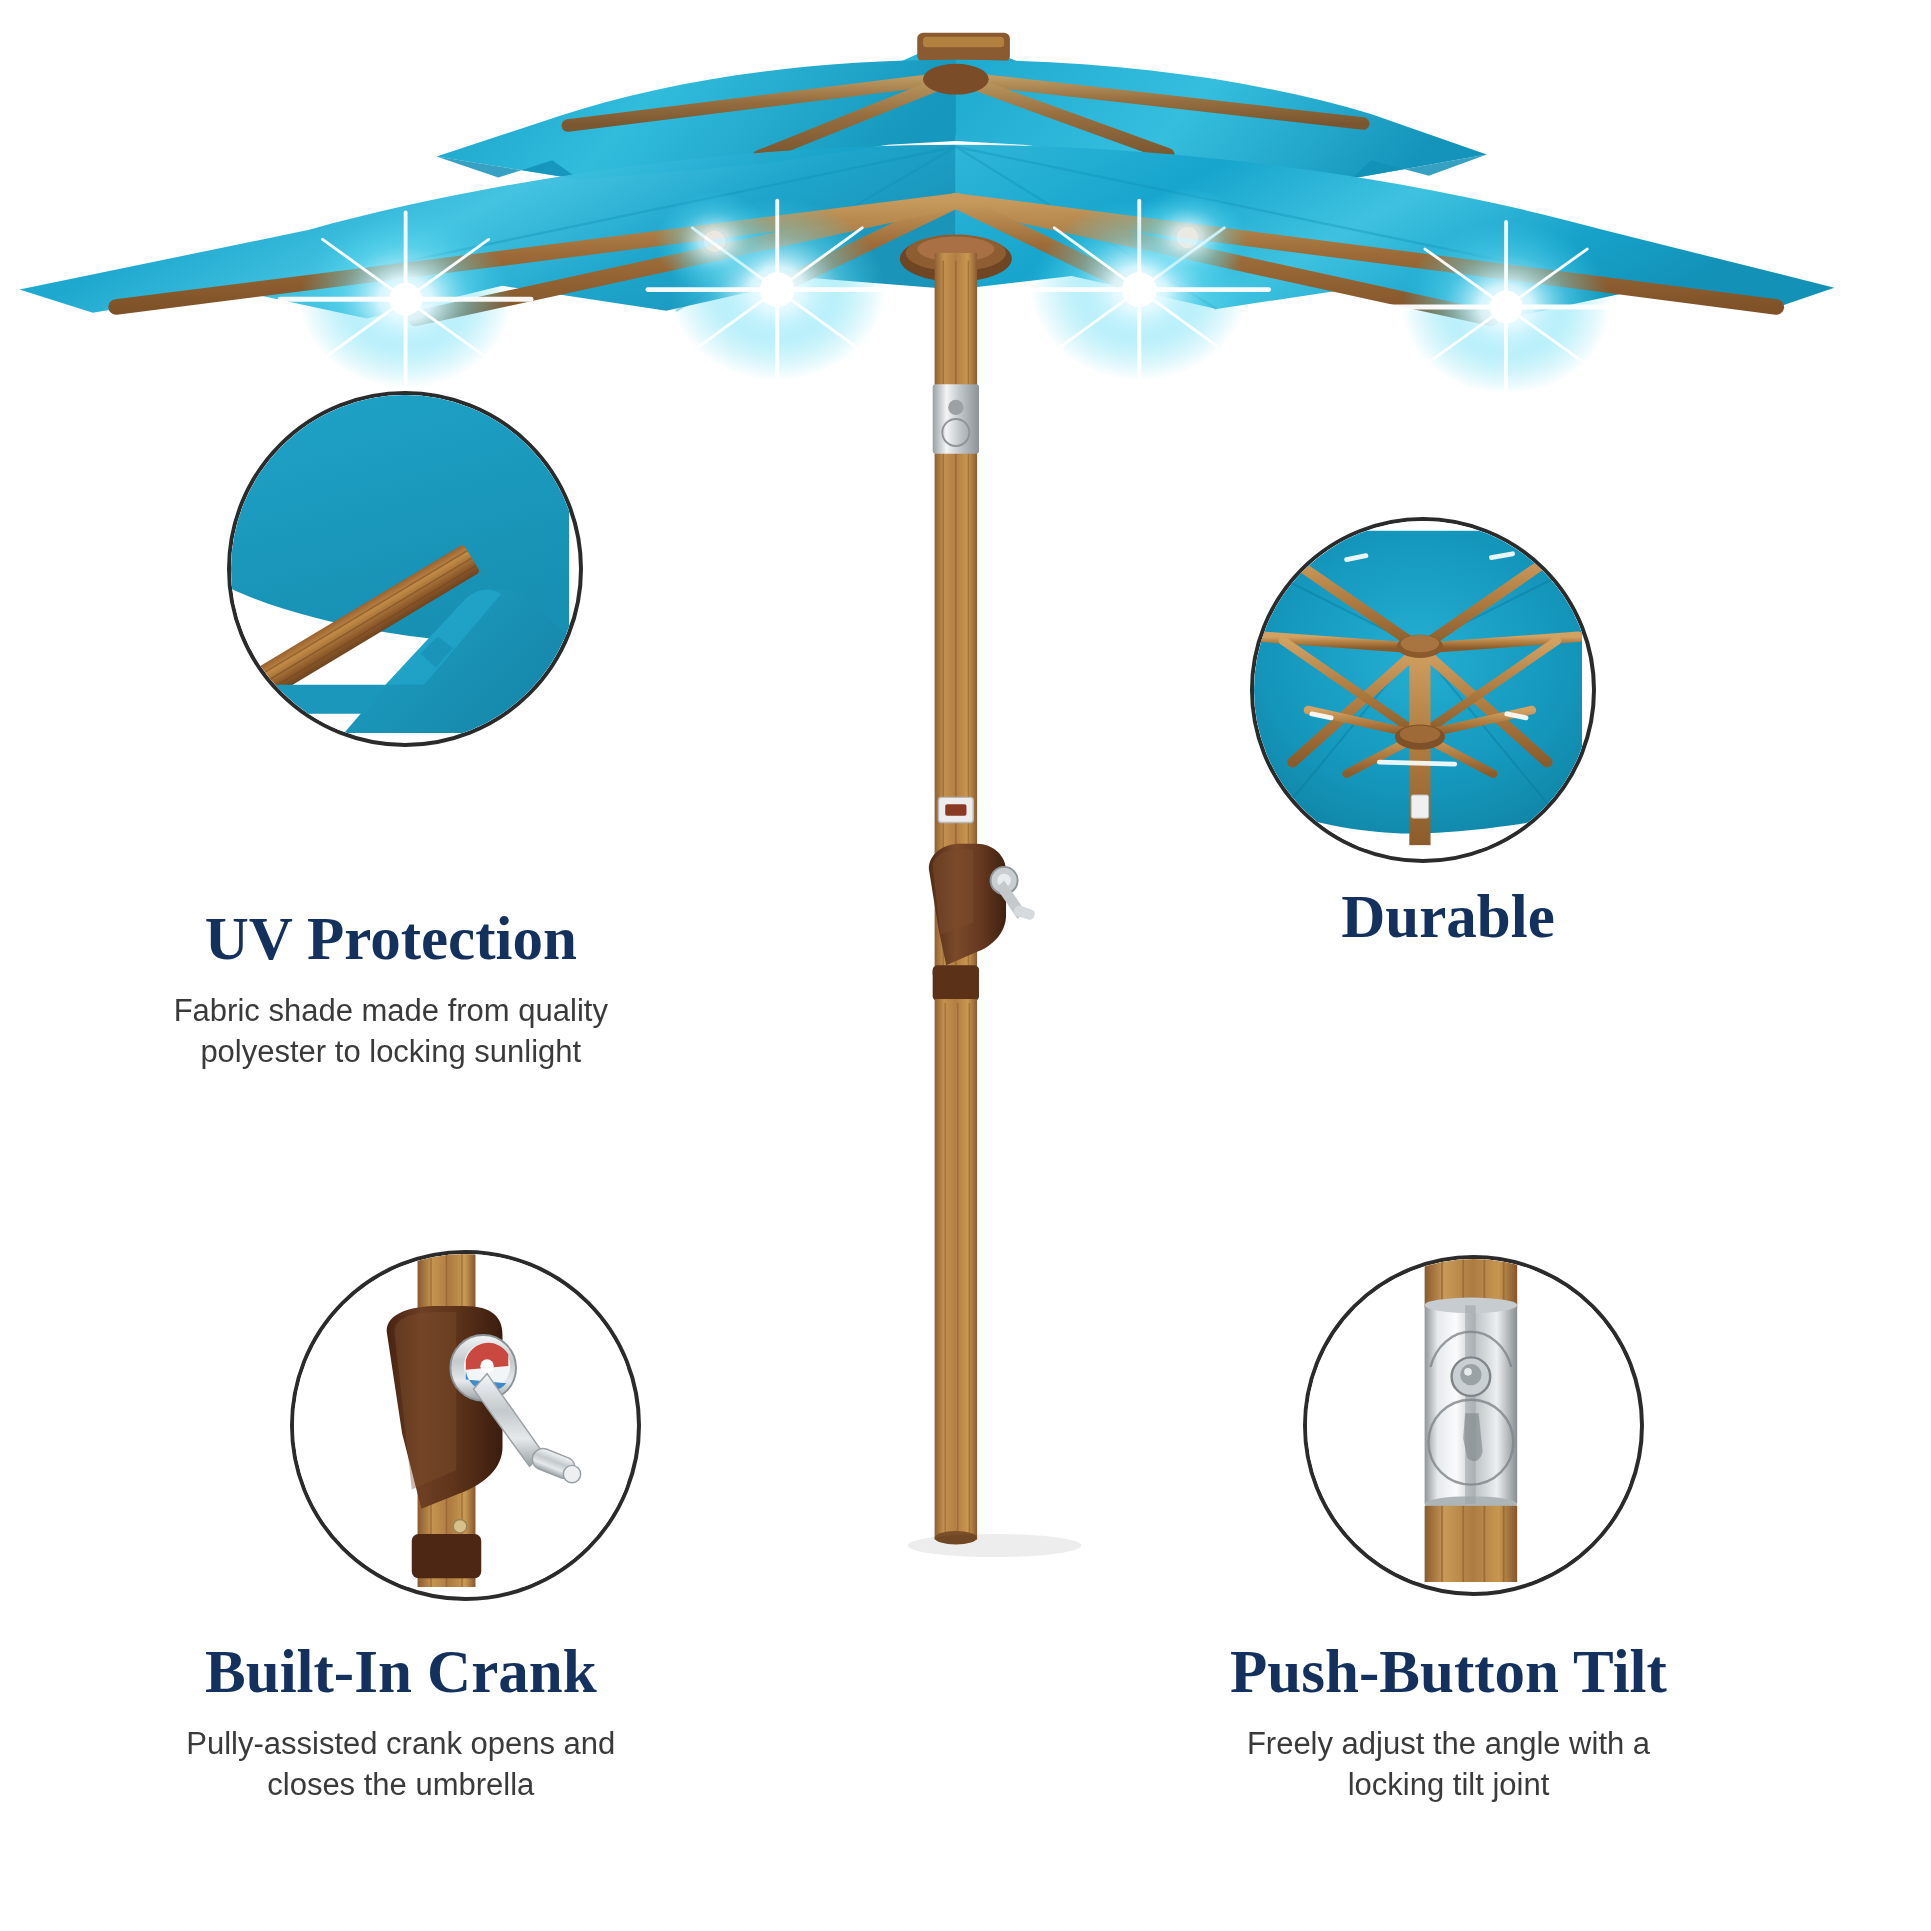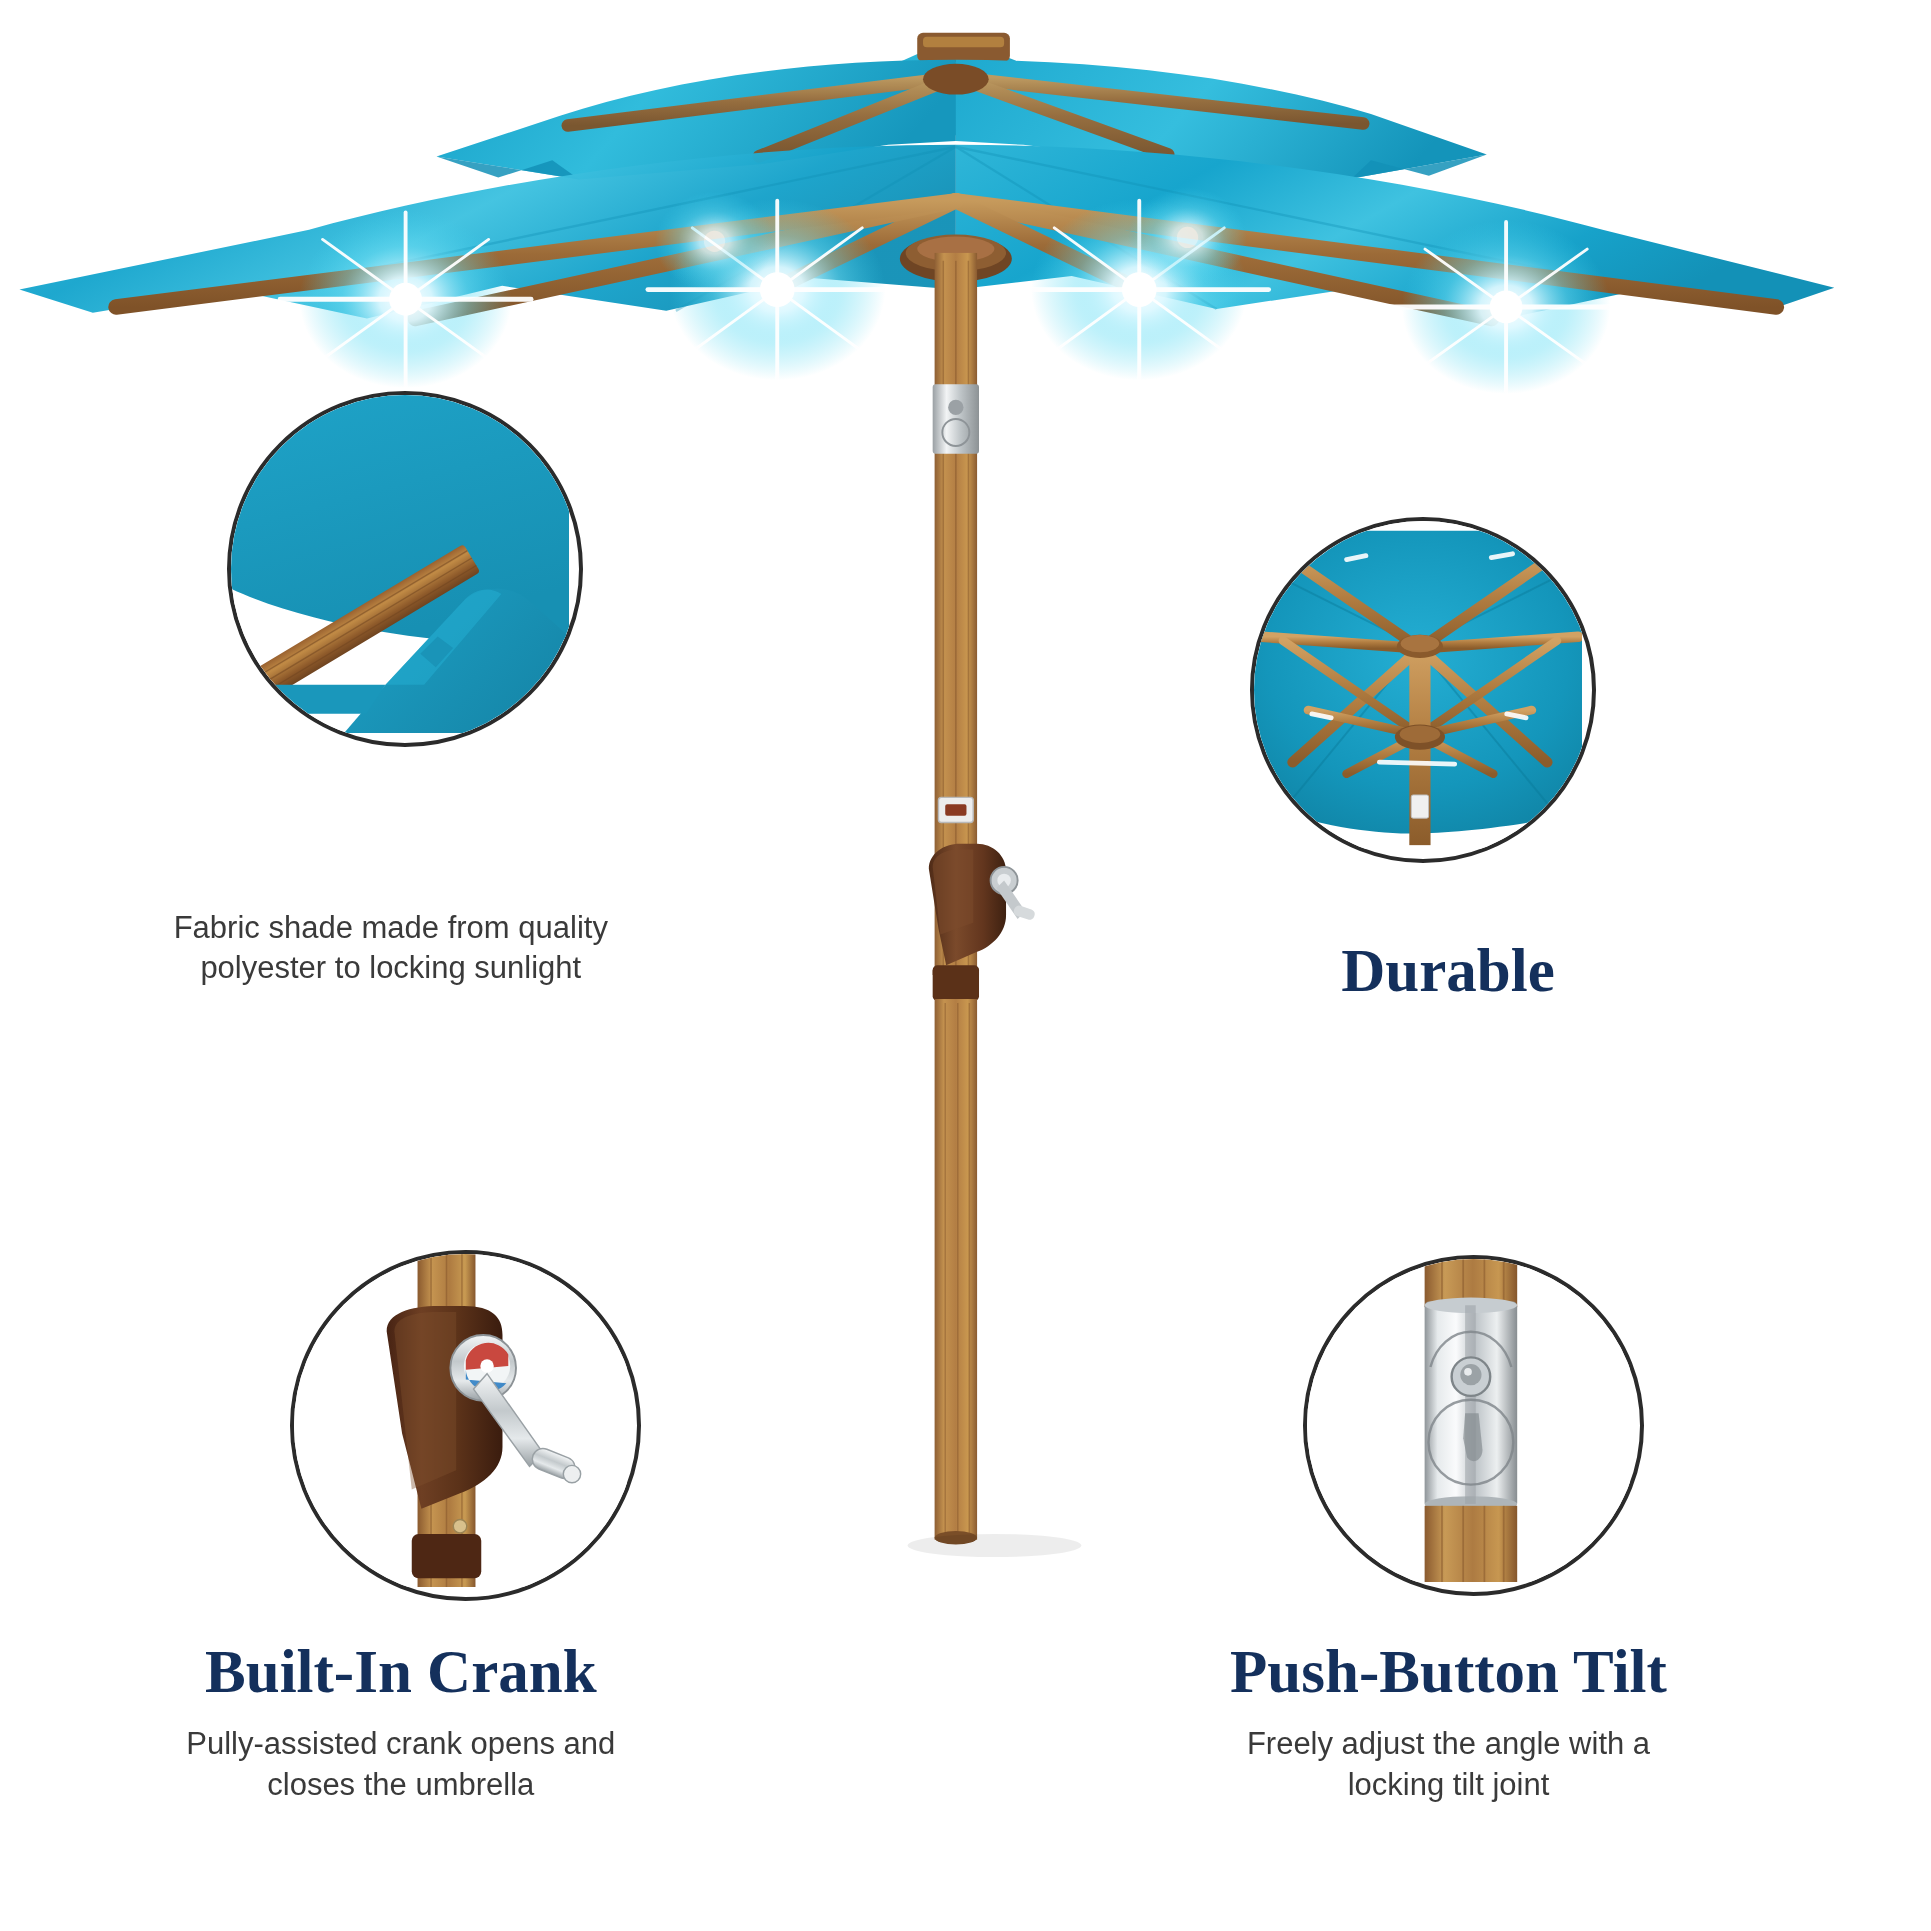--- a/index.html
+++ b/index.html
@@ -46,21 +46,21 @@
   }
   .block p{
     margin:0;
     font-family:"Liberation Sans", sans-serif;
     font-weight:400;
     font-size:31px;
     line-height:1.30;
     color:#3a3a3a;
   }
   .b-uv      {left:19.3px;  top:908px;  width:743px;}
-  .b-durable {left:1023px;top:940px;  width:850px;}
+  .b-durable {left:1023px;top:886px;  width:850px;}
   .b-crank   {left:19.3px;  top:1641px; width:763px;}
   .b-tilt    {left:1019px;top:1641px; width:859px;}
 </style>
 </head>
 <body>
 
 <div id="stage">
 
   <div class="hero">
     <svg width="1931" height="975" viewBox="0 0 2000 1010" xmlns="http://www.w3.org/2000/svg">
@@ -508,20 +508,21 @@
           <line x1="140" y1="256" x2="140" y2="342"></line>
           <line x1="162" y1="256" x2="162" y2="342"></line>
           <line x1="184" y1="256" x2="184" y2="342"></line>
           <line x1="204" y1="256" x2="204" y2="342"></line>
         </g>
       </svg>
     </div>
   </div>
 
   <div class="block b-uv">
+    <h2>UV Protection</h2>
     <p>
       <span>Fabric shade made from quality</span><br>
       <span>polyester to locking sunlight</span>
     </p>
   </div>
 
   <div class="block b-durable">
     <h2>Durable</h2>
   </div>
 

